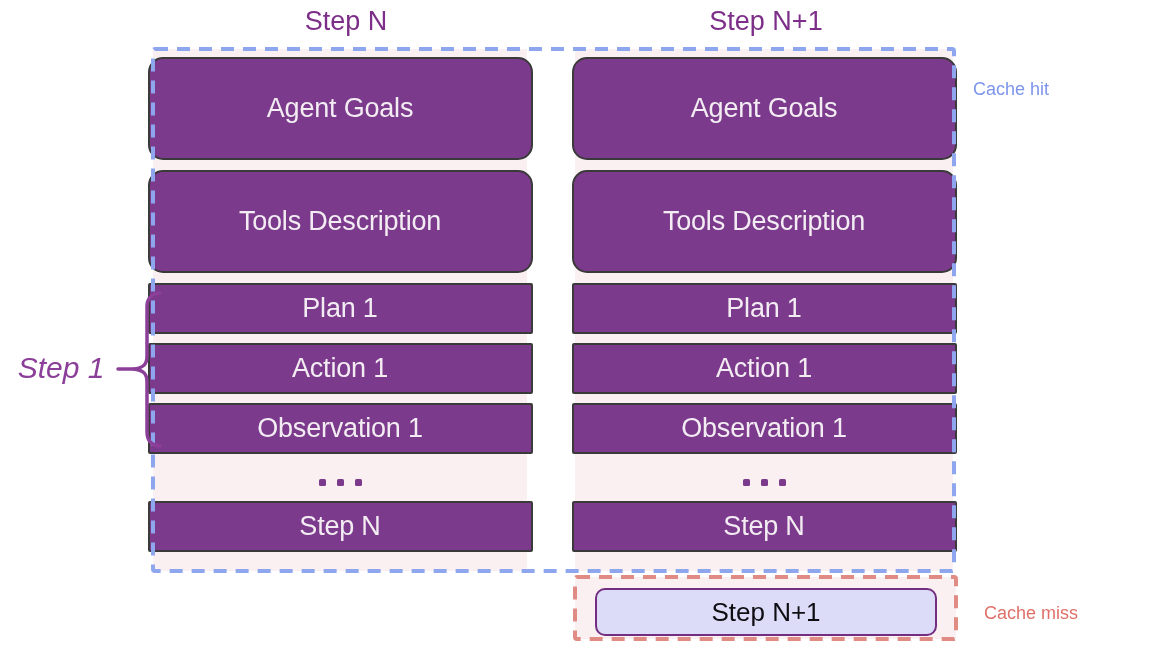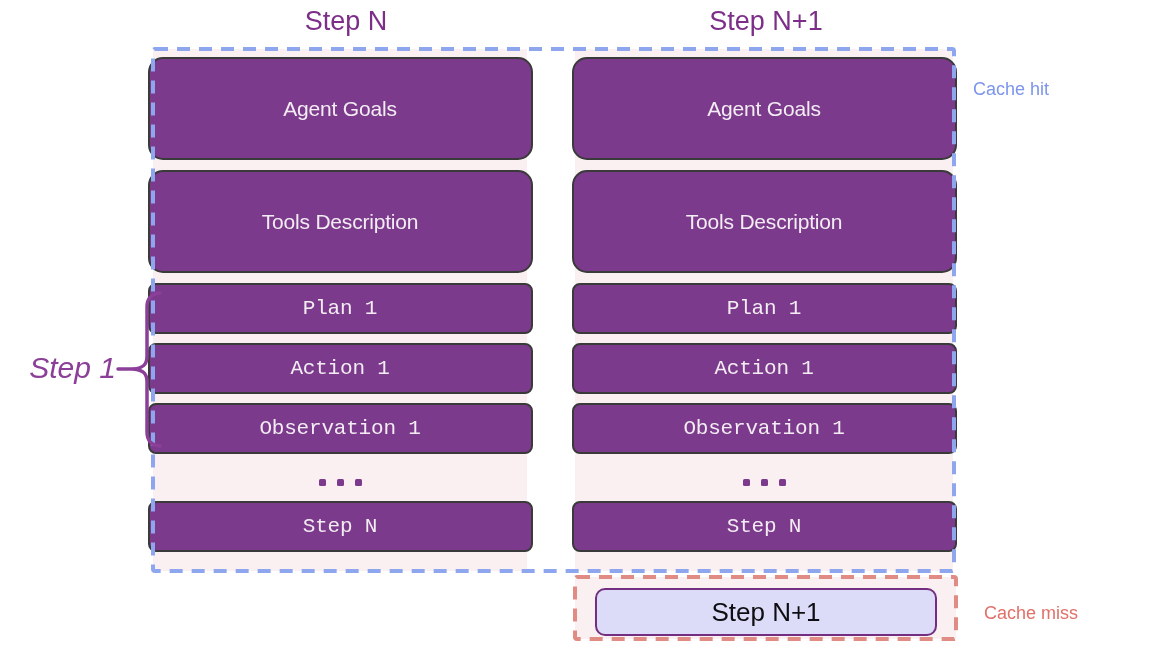--- a/index.html
+++ b/index.html
@@ -24,25 +24,25 @@
     padding-top: 8px;
     display: flex; flex-direction: column; align-items: center;
   }
   .box {
     width: 385px;
     box-sizing: border-box;
     background: var(--box-fill);
     border: 2px solid var(--box-border);
     color: var(--box-text);
     display: flex; align-items: center; justify-content: center;
-    font-size: 21px;
+    font-size: 27px;
     letter-spacing: -0.2px;
   }
   .box.large { height: 103px; border-radius: 15px; margin-bottom: 10px; }
-  .box.small { height: 51px;  border-radius: 8px; margin-bottom: 9px; font-family: Liberation Mono, monospace; }
+  .box.small { height: 51px;  border-radius: 2px; margin-bottom: 9px; }
   .ellipsis-row {
     height: 38px; margin-bottom: 0;
     display: flex; align-items: center; justify-content: center; gap: 11px;
   }
   .dot {
     width: 7px; height: 7px; border-radius: 1.5px;
     background: var(--box-fill); display: block;
   }
 
   .col-title {
@@ -65,21 +65,21 @@
     display: flex; align-items: center; justify-content: center;
     font-size: 26px;
   }
 
   .side-label { position: absolute; font-size: 18px; white-space: nowrap; }
   #cache-hit-label  { left: 973px; top: 79px;  color: var(--cache-hit-text); }
   #cache-miss-label { left: 984px; top: 603px; color: var(--cache-miss-text); }
 
   #step1-label {
     position: absolute; left: 6px; top: 351px; width: 110px;
-    text-align: right;
+    text-align: center;
     font-style: italic;
     font-size: 30px;
     color: var(--brace-color);
   }
 
   #overlay { position: absolute; left: 0; top: 0; pointer-events: none; z-index: 10; }
   .dashed-hit  { fill: none; stroke: var(--cache-hit-border);  stroke-width: 4; stroke-dasharray: 13 9; }
   .dashed-miss { fill: none; stroke: var(--cache-miss-border); stroke-width: 4; stroke-dasharray: 13 9; }
   .brace { fill: none; stroke: var(--brace-color); stroke-width: 3.5; stroke-linecap: round; }
 </style>

